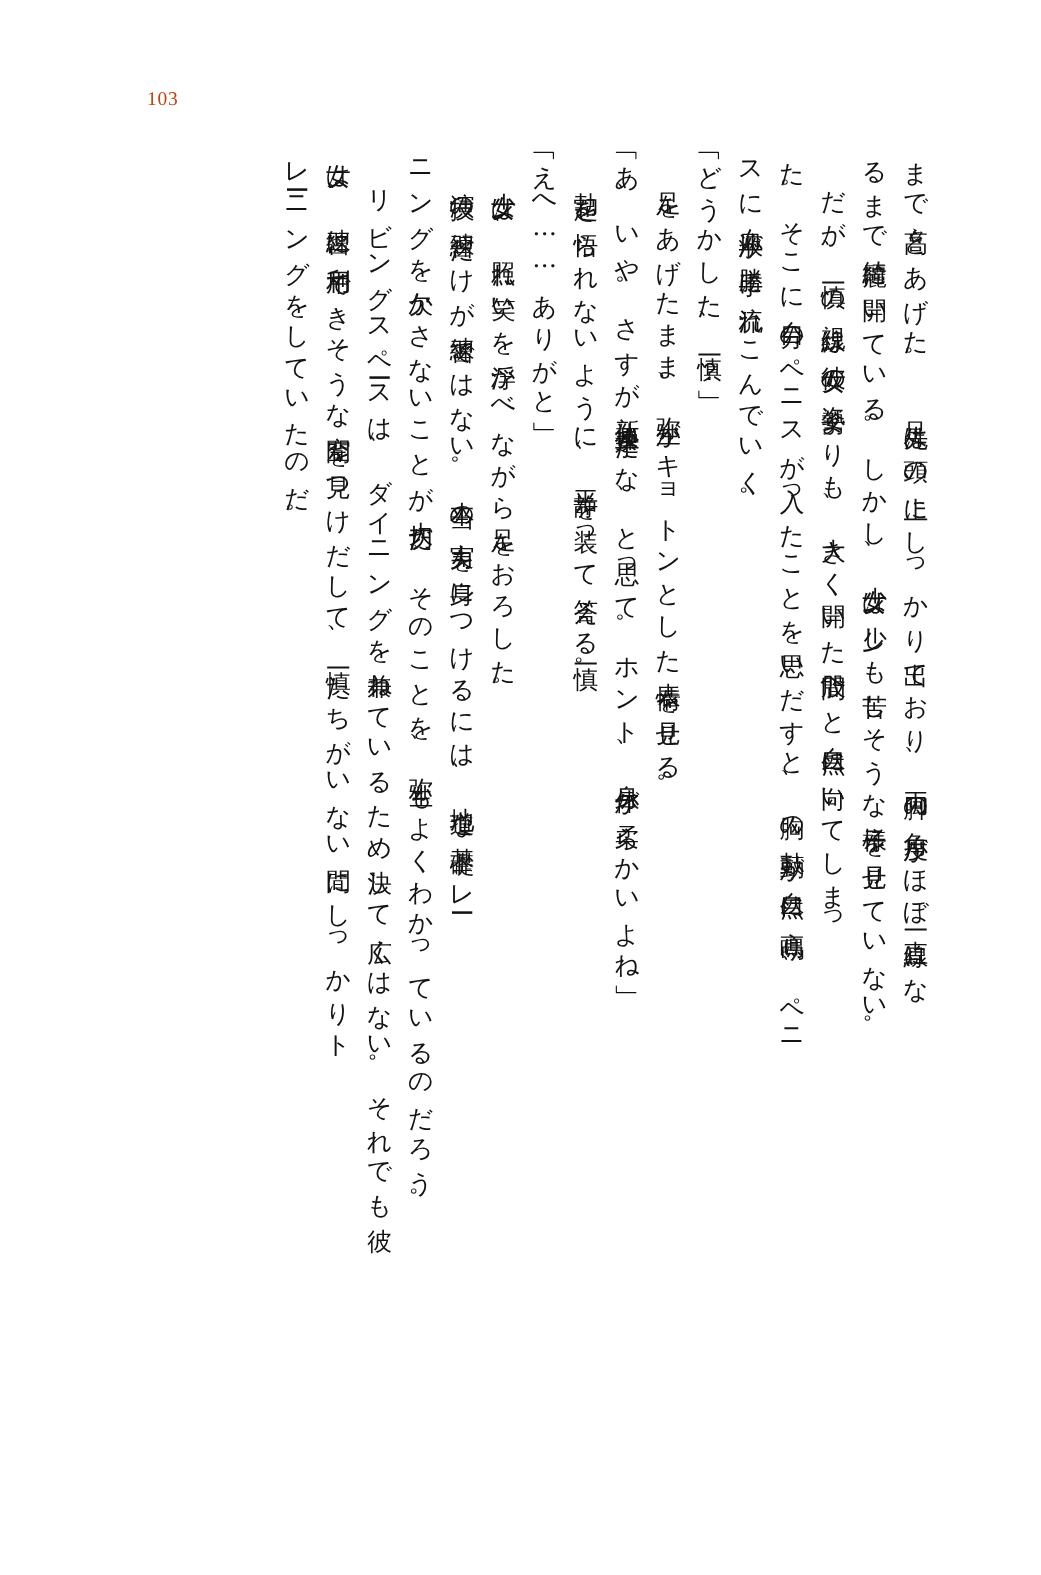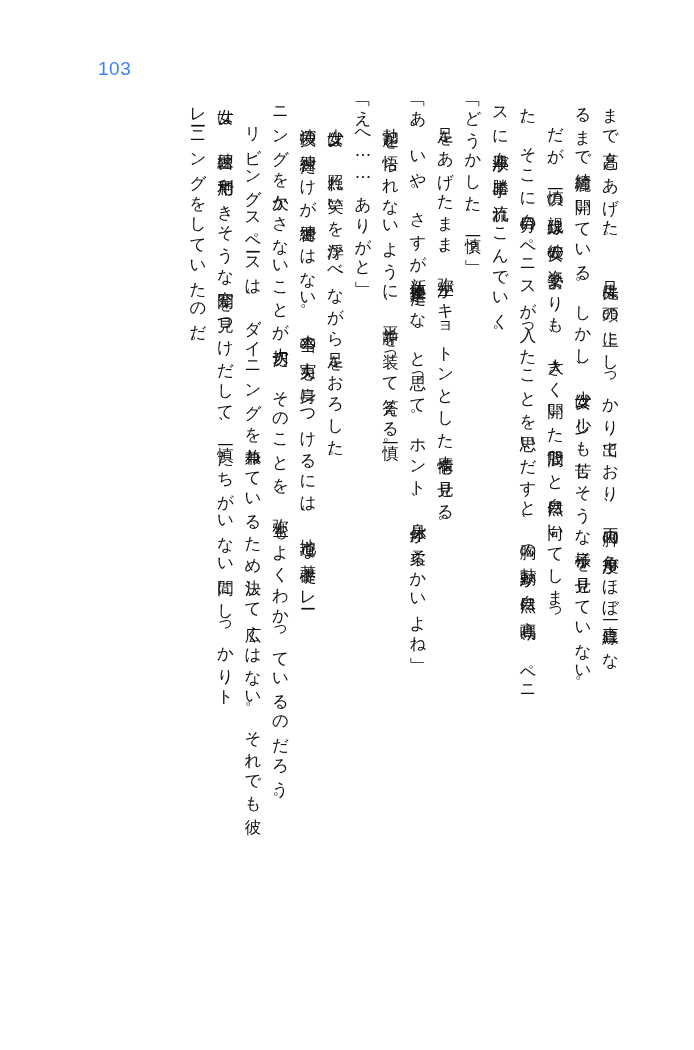--- a/index.html
+++ b/index.html
@@ -17,23 +17,23 @@
   .page {
     position: relative;
     width: 694px;
     height: 1050px;
     background: #ffffff;
   }
   .page-number {
     position: absolute;
     top: 58px;
     left: 98px;
-    font-size: 19px;
-    font-family: Liberation Sans, sans-serif;
-    color: #3b82f6;
+    font-size: 13px;
+    font-family: Liberation Serif, serif;
+    color: #c2410c;
     letter-spacing: 0.5px;
   }
   .text-block {
     position: absolute;
     top: 96px;
     left: 78px;
     width: 540px;
     height: 880px;
     display: flex;
     flex-direction: row-reverse;

